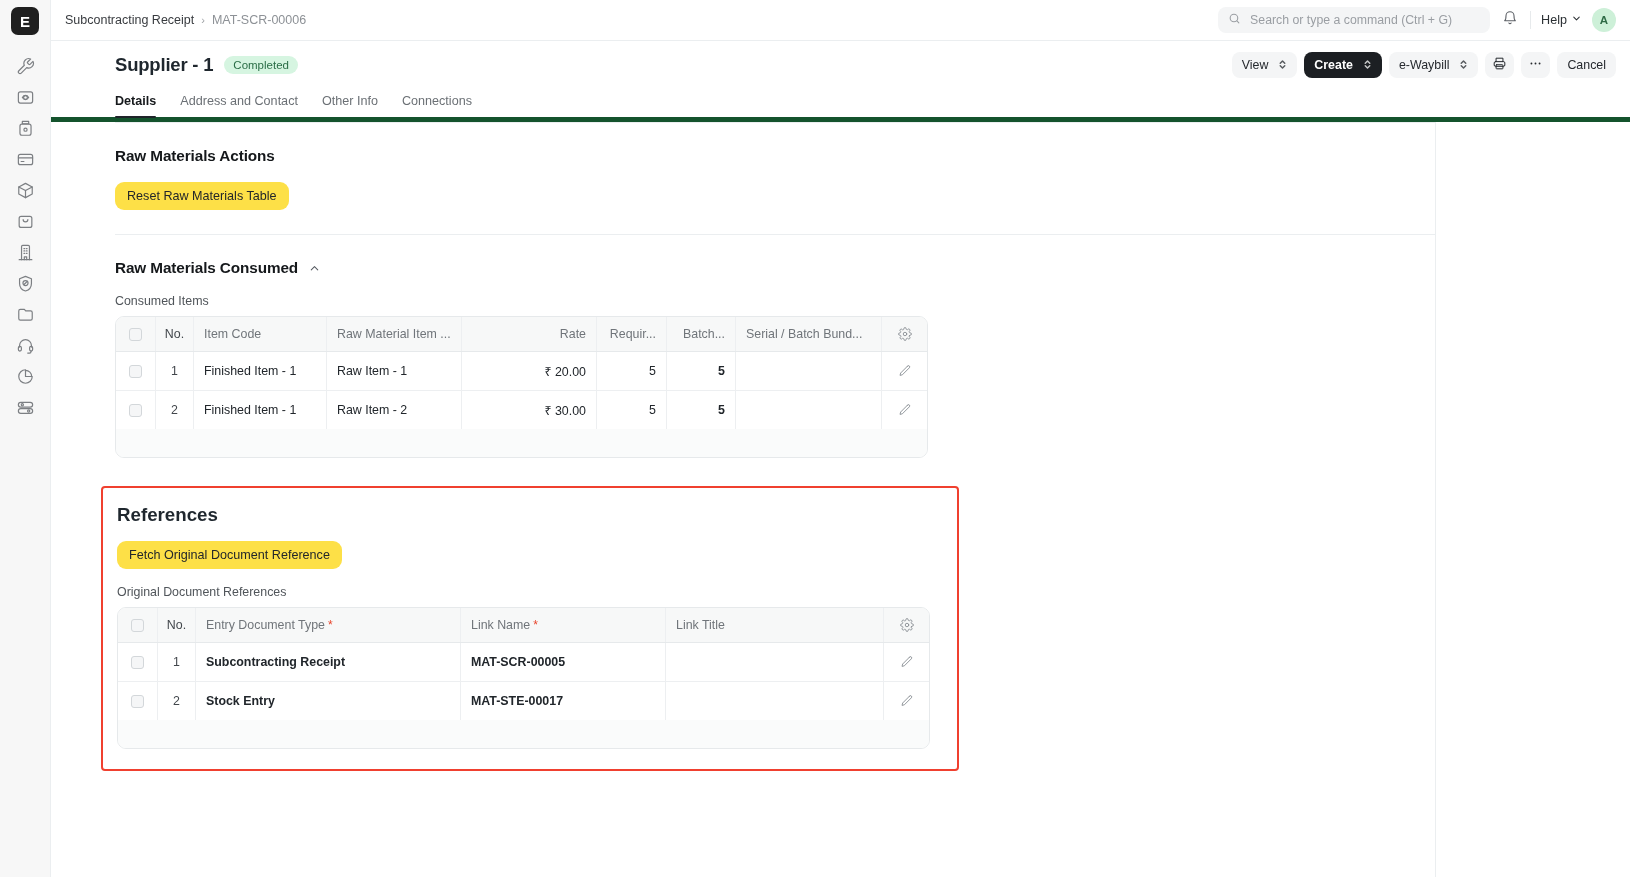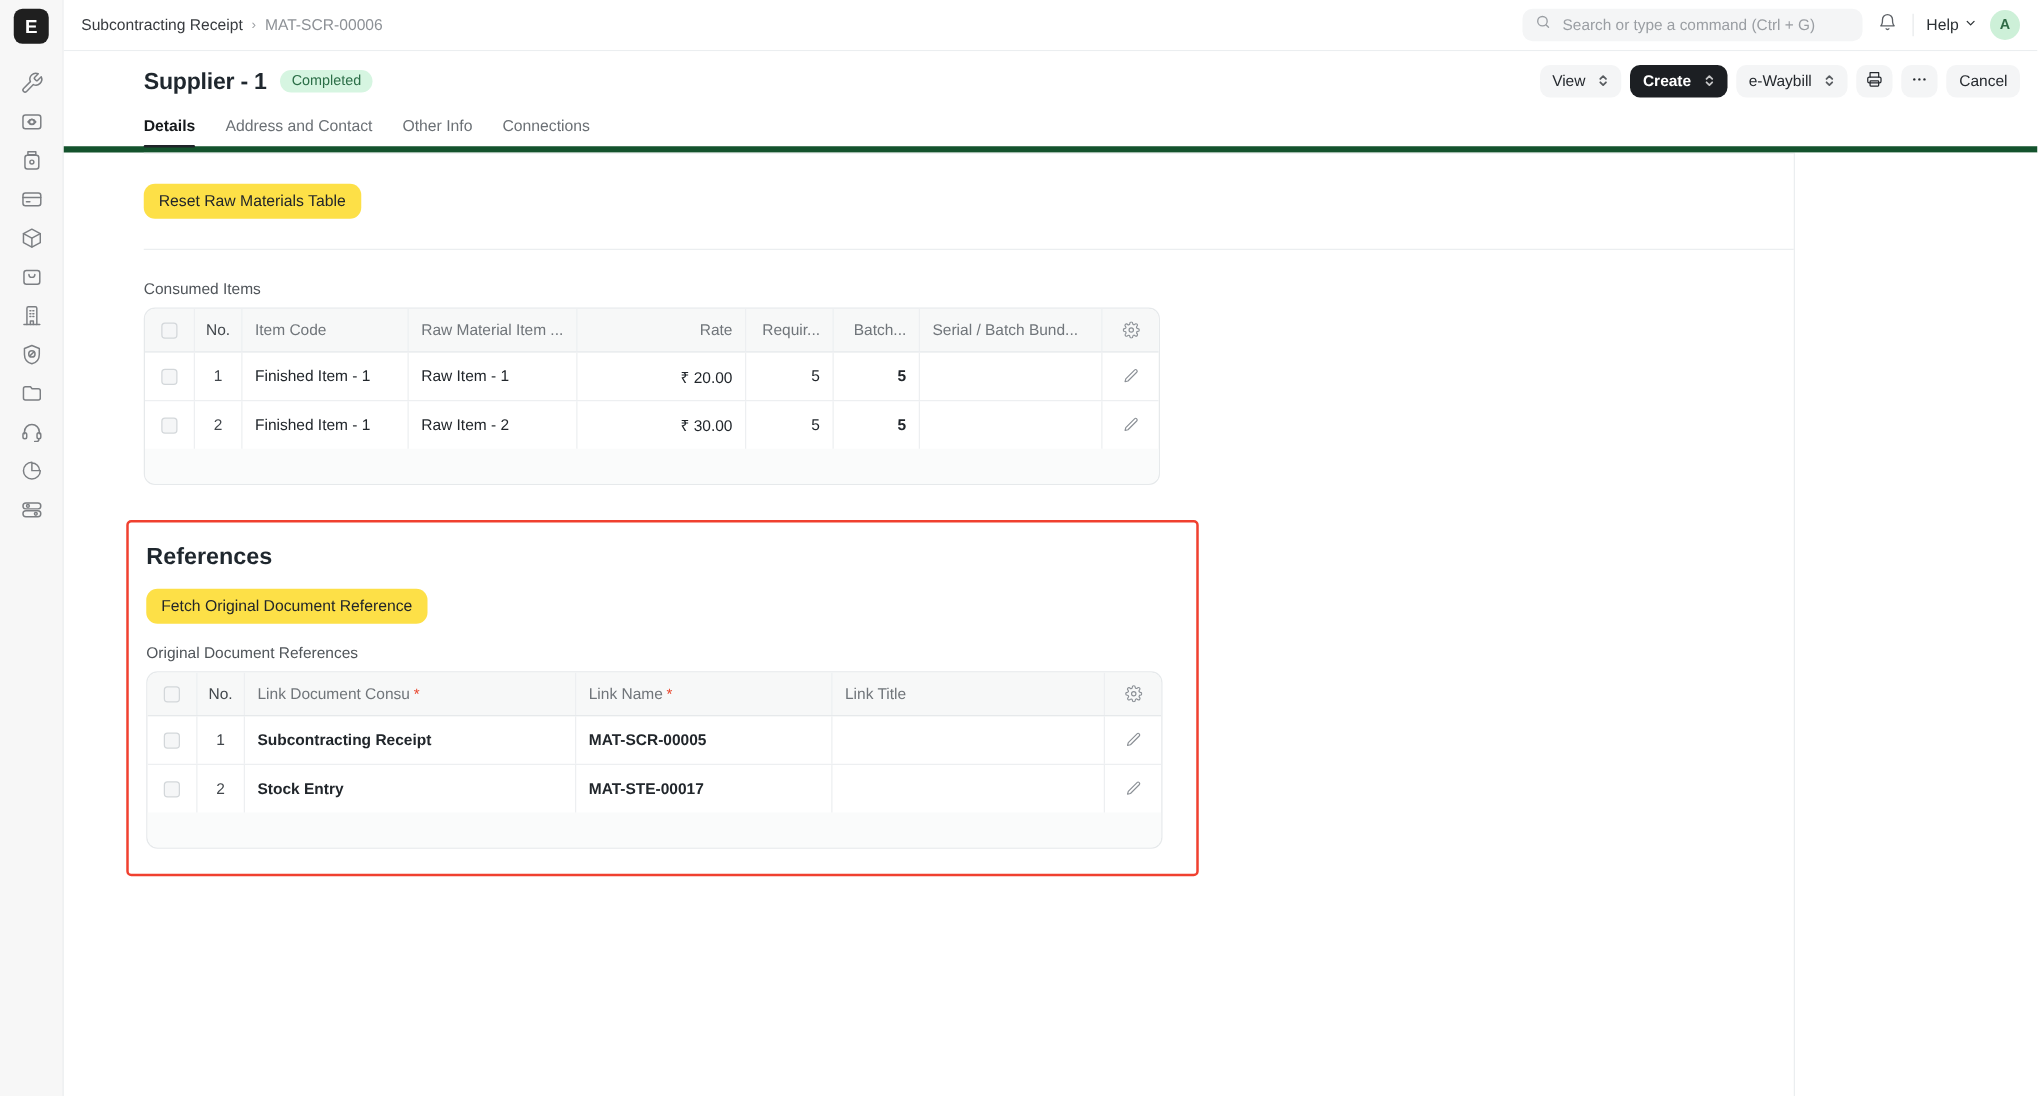--- a/index.html
+++ b/index.html
@@ -458,26 +458,37 @@
       <div class="tab">Connections</div>
     </div>
 
     <div class="content">
       <div class="content-inner">
 
 
         <div class="section-divider"></div>
 
         <div class="section">
+          <h3>
+            <span>Raw Materials Actions</span>
+          </h3>
           <button class="pill-btn">Reset Raw Materials Table</button>
         </div>
 
         <div class="section-divider" style="margin-top:24px;"></div>
 
         <div class="section">
+          <h3>
+            <span>Raw Materials Consumed</span>
+            <span class="chev">
+              <svg width="13" height="13" viewBox="0 0 24 24" fill="none" stroke="currentColor" stroke-width="1.9" stroke-linecap="round" stroke-linejoin="round">
+                  <path d="M6 14.5l6-6 6 6"></path>
+                </svg>
+            </span>
+          </h3>
 
           <div class="grid-label">Consumed Items</div>
 
           <div class="grid">
             <div class="grid-row grid-head">
               <div class="gcell c-check">
                 <span class="checkbox"></span>
               </div>
               <div class="gcell c-no">No.</div>
               <div class="gcell" style="flex:0 0 133px;">Item Code</div>
@@ -550,21 +561,21 @@
 
           <div class="grid-label" style="margin-top:16px;">Original Document References</div>
 
           <div class="grid">
             <div class="grid-row grid-head">
               <div class="gcell c-check">
                 <span class="checkbox"></span>
               </div>
               <div class="gcell c-no">No.</div>
               <div class="gcell" style="flex:0 0 265px;">
-                <span>Link Document Consu</span>
+                <span>Entry Document Type</span>
                 <span class="req">*</span>
               </div>
               <div class="gcell" style="flex:0 0 205px;">
                 <span>Link Name</span>
                 <span class="req">*</span>
               </div>
               <div class="gcell" style="flex:1;">Link Title</div>
               <div class="gcell c-last" style="flex:0 0 45px;justify-content:center;">
                 <span class="gear">
                   <svg width="14" height="14" viewBox="0 0 24 24" fill="none" stroke="currentColor" stroke-width="1.6" stroke-linecap="round" stroke-linejoin="round">

